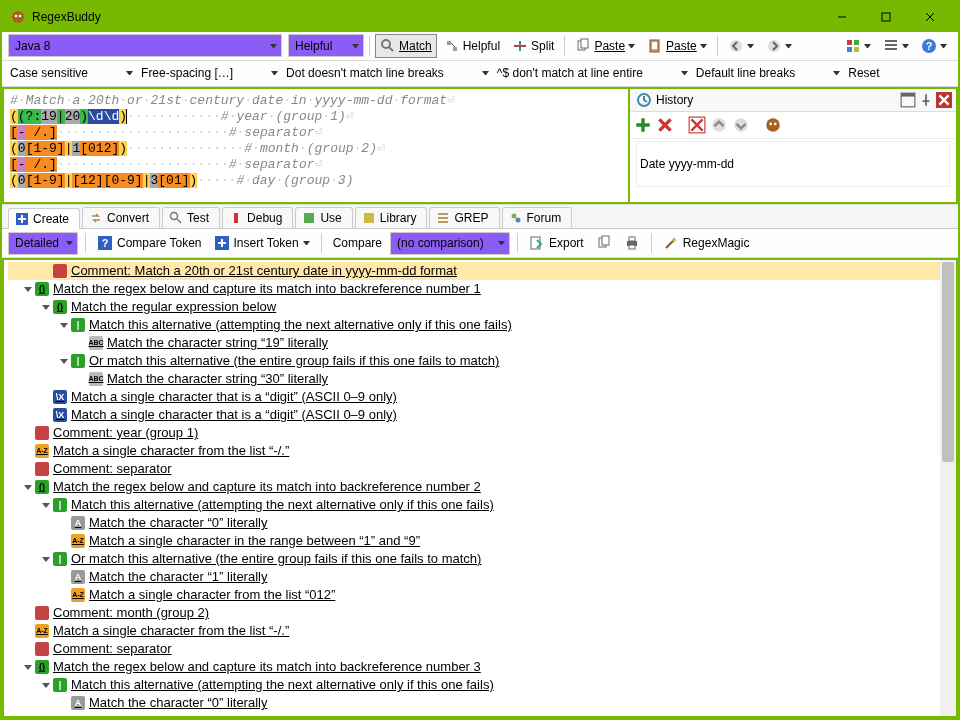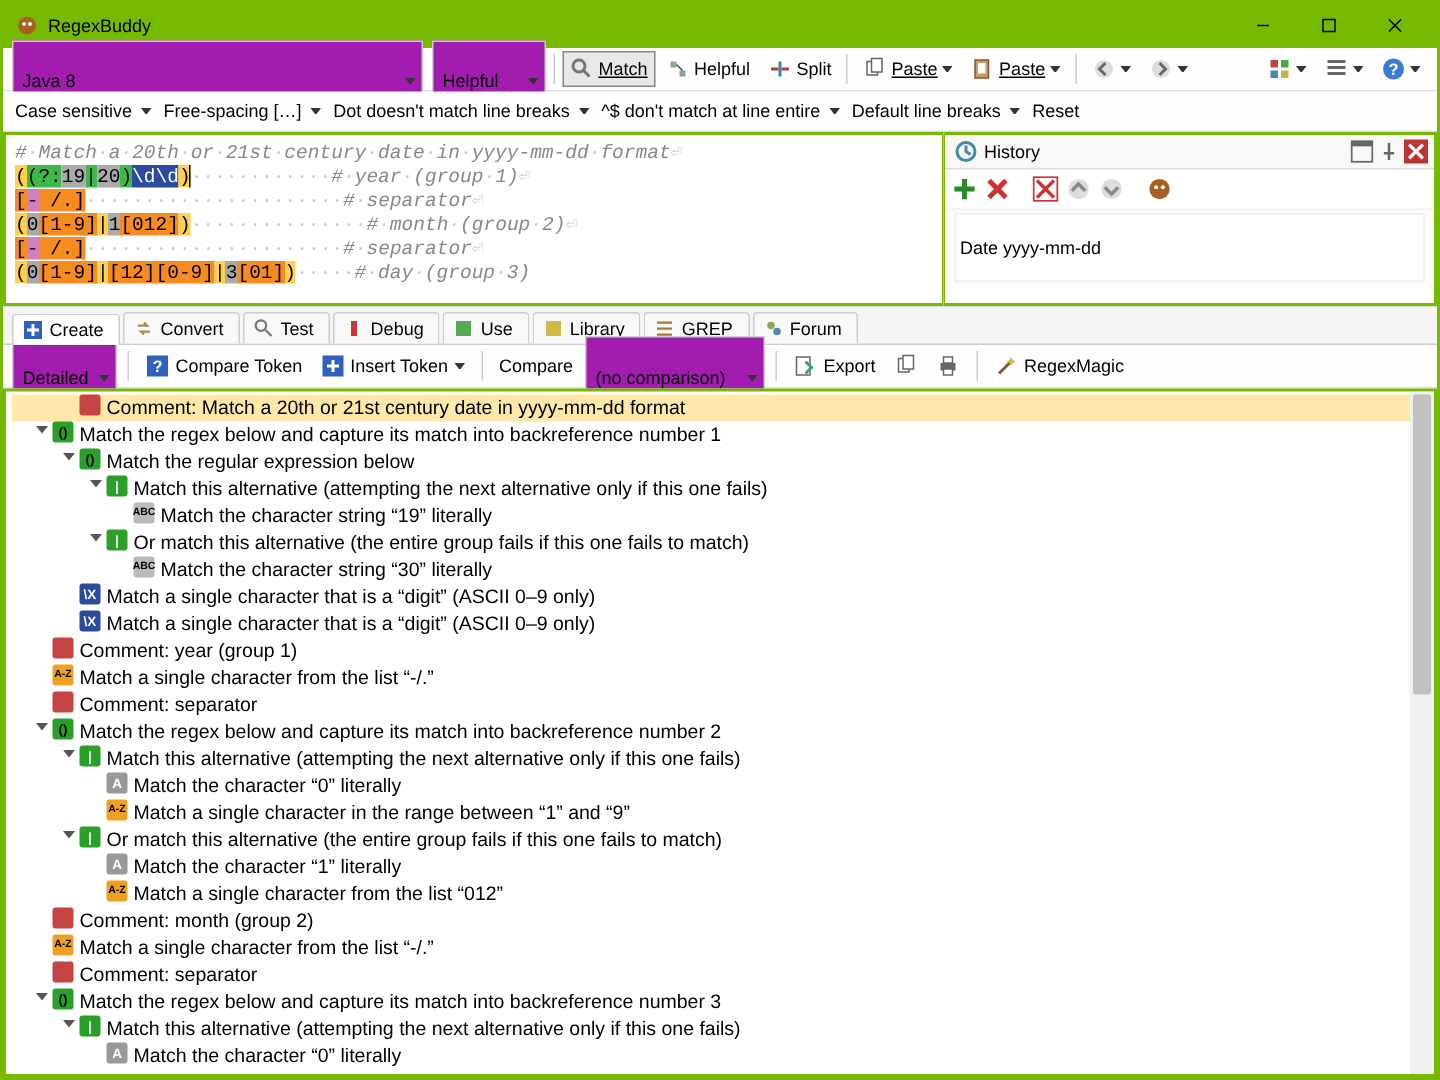--- a/index.html
+++ b/index.html
@@ -33,22 +33,22 @@
   border-bottom: 1px solid #ddd;
   display: flex;
   align-items: center;
   padding: 0 6px;
   gap: 2px;
 }
 .dropdown {
   display: flex; align-items: center;
   border: 1px solid #ccc;
   height: 21px;
-  background: #a21caf;
-  padding: 16px 4px 0 6px;
+  background: #8b5cf6;
+  padding: 0 4px 0 6px;
 }
 .dropdown .dd-arrow { margin-left: 4px; }
 .dd-arrow { width:7px; height:4px; }
 .dd-arrow::before { content:""; display:block; border-left:3px solid transparent; border-right:3px solid transparent; border-top:4px solid #333;}
 .tbtn {
   display: flex; align-items: center;
   height: 22px;
   padding: 0 4px;
   gap: 3px;
   border: 1px solid transparent;
@@ -57,21 +57,21 @@
 .tbtn .ico { width:16px; height:16px; display:flex; align-items:center; justify-content:center;}
 .sep { width:1px; height:20px; background:#ccc; margin:0 3px;}
 .toolbar2 {
   height: 26px;
   background: #fefefe;
   border-bottom: 1px solid #ddd;
   display:flex; align-items:center;
   padding: 0 6px;
   gap: 2px;
 }
-.dd2 { display:flex; align-items:center; padding:0 4px 0 2px; height:22px; }
+.dd2 { display:flex; align-items:center; padding:0 4px 0 2px; height:22px;gap:32px; }
 .dd2 .dd-arrow { margin-left:6px;}
 .mainrow { display:flex; height: 118px; border-bottom:1px solid #ddd;}
 .regexbox {
   flex:1;
   background:#fff;
   border:2px solid #77b900;
   border-right:1px solid #77b900;
   font-family: Consolas,"Courier New",monospace;
   font-size:13px;
   padding:4px 6px;
@@ -139,21 +139,21 @@
   padding:2px 0 2px 4px;
 }
 .treearea .vscroll {
   position:absolute; right:0; top:0; bottom:0; width:16px;
   background:#f0f0f0;
 }
 .treearea .vscroll .thumb {
   position:absolute; left:2px; right:2px; top:2px; height:200px;
   background:#c0c0c0; border-radius:2px;
 }
-.trow { display:flex; align-items:flex-start; height:18px; white-space:nowrap;}
+.trow { display:flex; align-items:center; height:18px; white-space:nowrap;text-decoration:underline;}
 .trow .ind { display:inline-block;}
 .trow .tog { width:11px; height:11px; margin-right:2px; display:inline-flex;align-items:center;justify-content:center;}
 .trow .tog.exp::before{content:""; width:0;height:0;border-left:4px solid transparent;border-right:4px solid transparent;border-top:5px solid #555;}
 .badge { width:14px; height:14px; border-radius:2px; margin-right:4px; display:inline-flex;align-items:center;justify-content:center; font-size:9px; font-weight:bold;}
 .b-comment { background:#c64343; color:#fff;}
 .b-group { background:#2aa02a;}
 .b-alt { background:#2aa02a; color:#fff;}
 .b-abc { background:#bbb; color:#000;}
 .b-digit { background:#2a4b9e; color:#fff;}
 .b-char { background:#999; color:#fff;}

